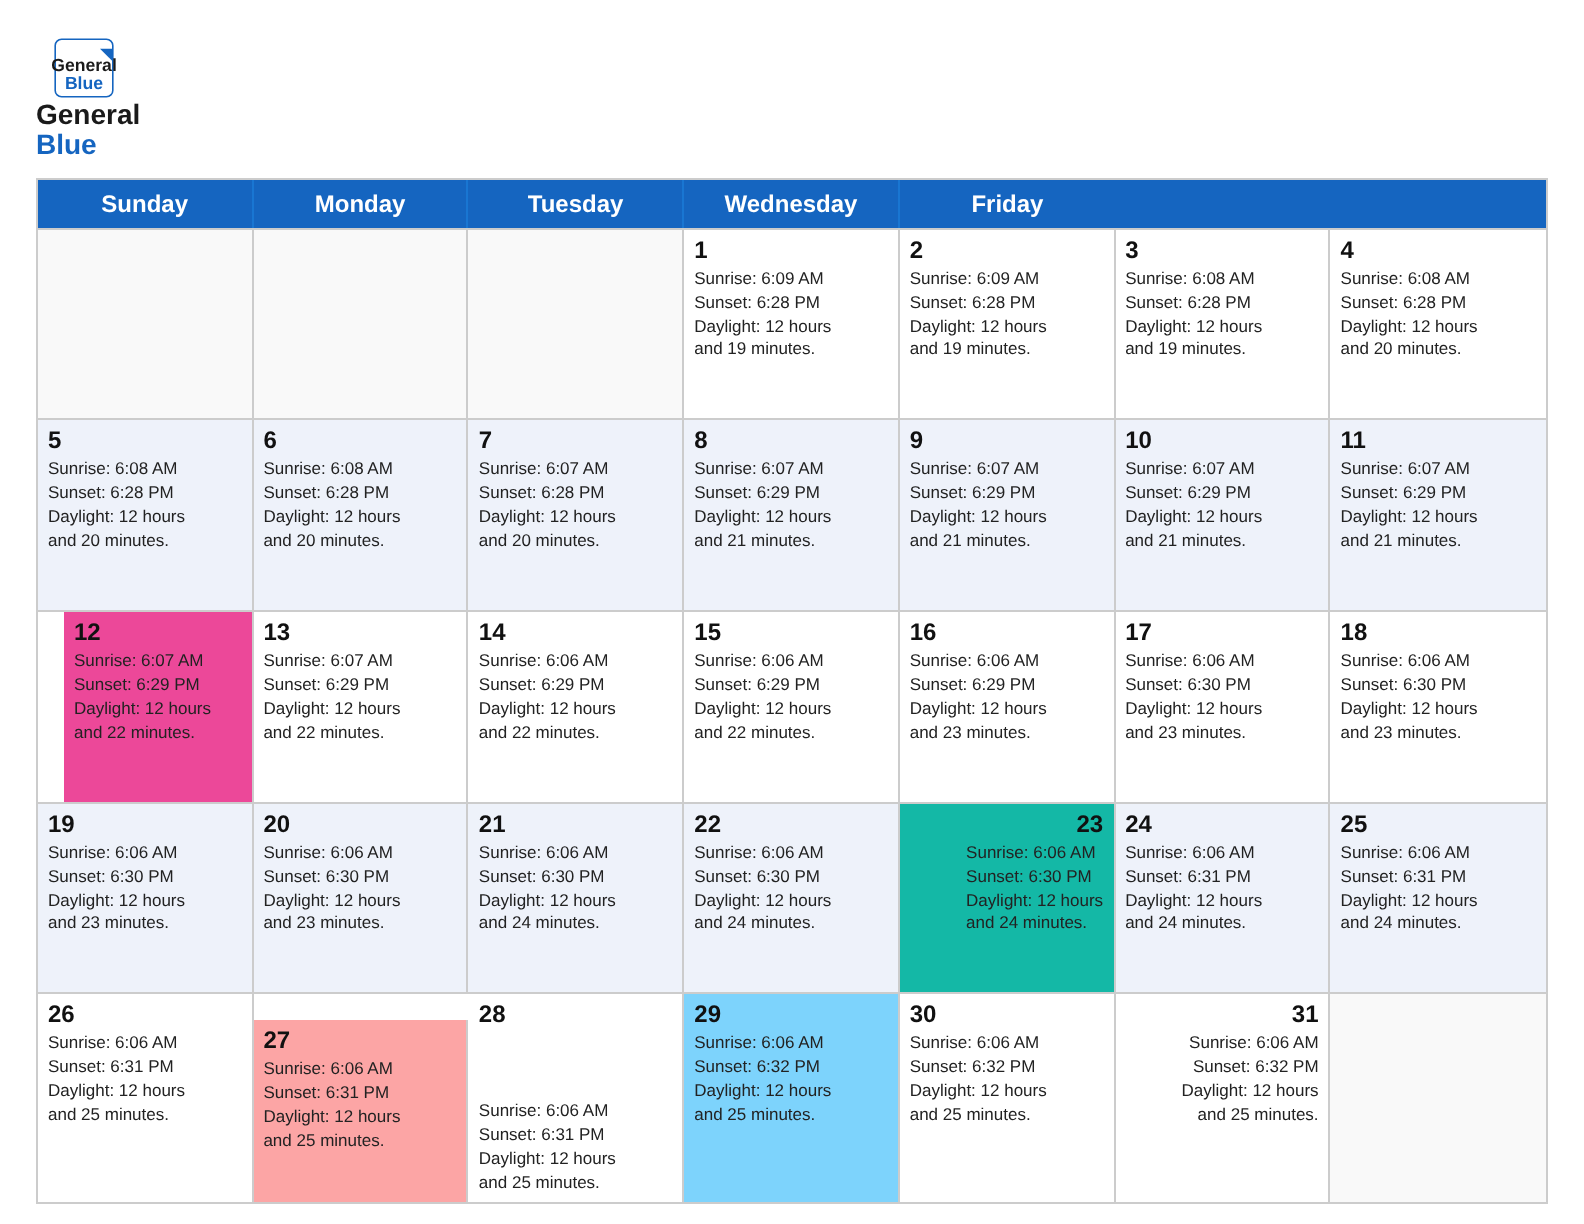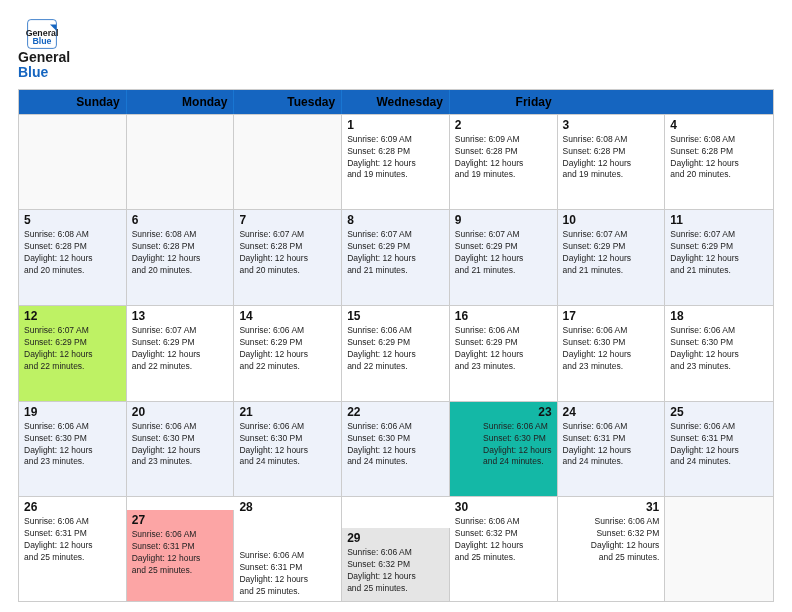--- a/index.html
+++ b/index.html
@@ -57,26 +57,26 @@
       display: flex;
       flex-direction: column;
       border: 1px solid #ccc;
     }
     .cal-header-row {
       display: grid;
       grid-template-columns: repeat(7, 1fr);
       background: #1565c0;
     }
     .cal-header-cell {
-      color: #000000;
+      color: #ffffff;
       font-size: 12px;
       font-weight: bold;
       padding: 5px 6px;
       border-right: 1px solid #1976d2;
-      text-align: right;
+      text-align: center;
     }
     .cal-header-cell:last-child { border-right: none; }
     .cal-body {
       flex: 1;
       display: flex;
       flex-direction: column;
     }
     .cal-week {
       display: grid;
       grid-template-columns: repeat(7, 1fr);
@@ -225,21 +225,21 @@
           </div>
           <div class="cal-cell" style="background: rgb(238, 242, 250);">
             <div class="cell-date">11</div>
             <div class="cell-info" style="white-space: pre-line;">Sunrise: 6:07 AM
 Sunset: 6:29 PM
 Daylight: 12 hours
 and 21 minutes.</div>
           </div>
         </div>
         <div class="cal-week">
-          <div class="cal-cell" style="background: #bef264;">
+          <div class="cal-cell" style="background: #ec4899; margin-left: 13px;">
             <div class="cell-date">12</div>
             <div class="cell-info" style="white-space: pre-line;">Sunrise: 6:07 AM
 Sunset: 6:29 PM
 Daylight: 12 hours
 and 22 minutes.</div>
           </div>
           <div class="cal-cell" style="background: rgb(255, 255, 255);">
             <div class="cell-date">13</div>
             <div class="cell-info" style="white-space: pre-line;">Sunrise: 6:07 AM
 Sunset: 6:29 PM
@@ -348,21 +348,21 @@
 Daylight: 12 hours
 and 25 minutes.</div>
           </div>
           <div class="cal-cell" style="background: rgb(255, 255, 255); gap: 34px;">
             <div class="cell-date">28</div>
             <div class="cell-info" style="white-space: pre-line;">Sunrise: 6:06 AM
 Sunset: 6:31 PM
 Daylight: 12 hours
 and 25 minutes.</div>
           </div>
-          <div class="cal-cell" style="background: #e5e5e5; margin-top: 31px;">
+          <div class="cal-cell" style="background: #7dd3fc;">
             <div class="cell-date">29</div>
             <div class="cell-info" style="white-space: pre-line;">Sunrise: 6:06 AM
 Sunset: 6:32 PM
 Daylight: 12 hours
 and 25 minutes.</div>
           </div>
           <div class="cal-cell" style="background: rgb(255, 255, 255);">
             <div class="cell-date">30</div>
             <div class="cell-info" style="white-space: pre-line;">Sunrise: 6:06 AM
 Sunset: 6:32 PM

